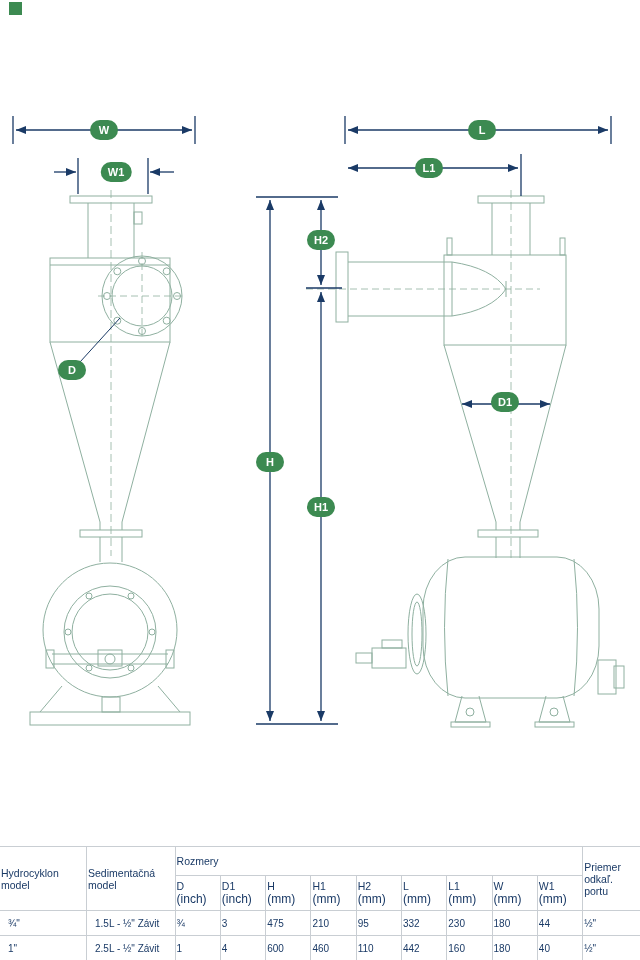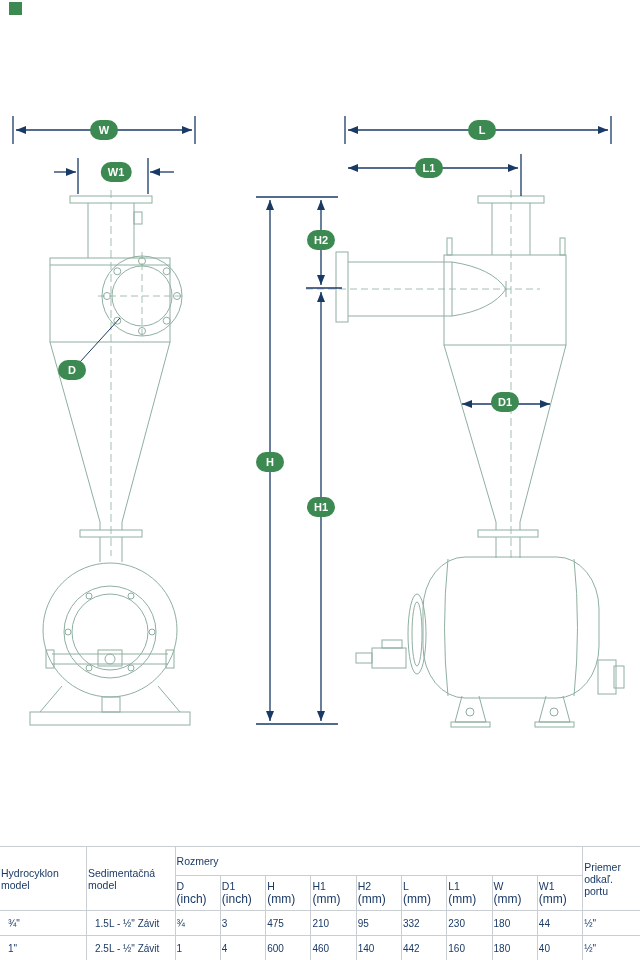--- a/index.html
+++ b/index.html
@@ -279,21 +279,21 @@
         <td>44</td>
         <td>½"</td>
       </tr>
       <tr>
         <td class="cell-model">1"</td>
         <td class="cell-chamber">2.5L - ½" Závit</td>
         <td>1</td>
         <td>4</td>
         <td>600</td>
         <td>460</td>
-        <td>140</td>
+        <td>110</td>
         <td>442</td>
         <td>160</td>
         <td>180</td>
         <td>40</td>
         <td>½"</td>
       </tr>
     </tbody>
   </table>
 
 </div>

